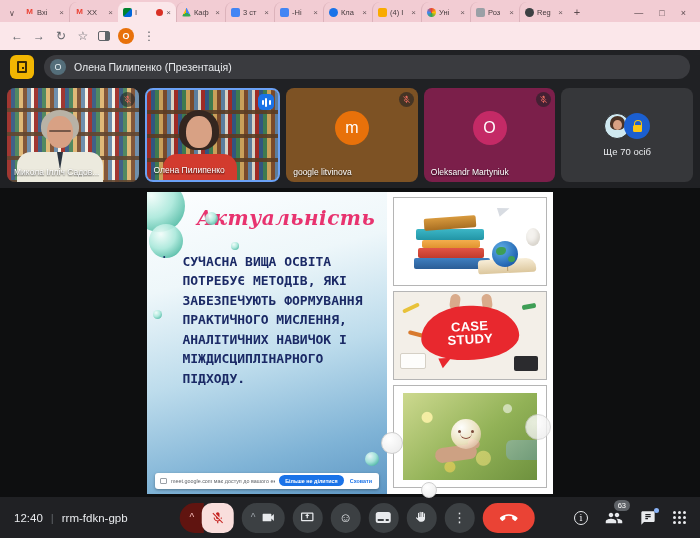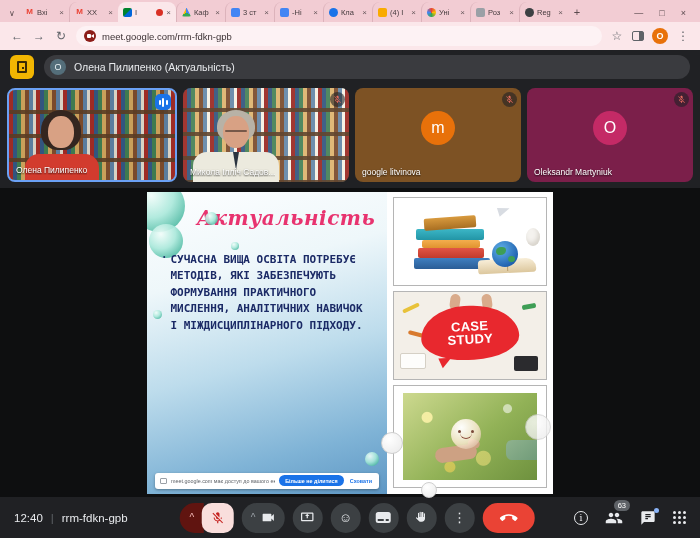--- a/index.html
+++ b/index.html
@@ -104,21 +104,21 @@
   .slide { width:406px; height:302px; display:flex; background:#fff; position:relative; }
   .slide-left { width:240px; position:relative; overflow:hidden;
     background:linear-gradient(165deg, #fdfeff 0%, #eef7fa 28%, #bddcec 55%, #7fb3d6 82%, #5e97c4 100%); }
   .bub { position:absolute; border-radius:50%;
     background:radial-gradient(circle at 35% 30%, #f2fdfa 0%, #a9e8da 45%, #4db9a2 80%, #2f9c87 100%); opacity:.9; }
   .slidetitle { margin:14px 10px 0 48px; text-align:center; font-family:"DejaVu Serif", serif; font-style:italic;
                 font-weight:bold; font-size:20px; color:#e8336f; letter-spacing:.5px; }
   .bullets { margin:22px 22px 0 16px; display:flex; flex-direction:column; gap:12px; position:relative; }
   .bullet { display:flex; gap:5px; }
   .bdot { font-size:7px; line-height:1.5; color:#1b2a66; flex:none; }
-  .btxt { font-family:"DejaVu Sans Mono", monospace; font-weight:bold; font-size:11px; line-height:1.5; color:#1b2a66; }
+  .btxt { font-family:"DejaVu Sans Mono", monospace; font-weight:bold; font-size:13px; line-height:1.5; color:#1b2a66;margin-left:12px; }
 
   .sharebar { position:absolute; left:8px; bottom:5px; width:224px; height:16px; background:#fff; border-radius:3px;
               box-shadow:0 1px 3px rgba(0,0,0,.35); display:flex; align-items:center; gap:4px; padding:0 5px; z-index:5; }
   .sicon { width:7px; height:6px; border:1px solid #9aa0a6; border-radius:1px; flex:none; }
   .stext { flex:1; font-size:5.4px; color:#5f6368; white-space:nowrap; overflow:hidden; }
   .sbtn { background:#1a73e8; color:#fff; border-radius:8px; padding:2.5px 6px; font-size:5.4px; font-weight:bold; white-space:nowrap; }
   .slink { color:#1a73e8; font-size:5.4px; font-weight:bold; margin:0 2px; white-space:nowrap; }
 
   .slide-right { width:166px; background:#fff; padding:5px 6px; display:flex; flex-direction:column; gap:5px; position:relative; }
   .panel { flex:1; border:1px solid #b5b5b5; position:relative; overflow:hidden; background:#fff; }
@@ -273,96 +273,101 @@
       <span>—</span>
       <span>□</span>
       <span>×</span>
     </div>
   </div>
 
   <div class="addressbar">
     <span class="nav-ic">←</span>
     <span class="nav-ic">→</span>
     <span class="nav-ic">↻</span>
-    <div class="urlpill">
-      <span class="meetbadge"></span>
-      <span class="urltext">meet.google.com/rrm-fdkn-gpb</span>
-    </div>
     <span class="nav-ic">☆</span>
     <span class="sidepanel-ic"></span>
     <span class="brav">О</span>
     <span class="nav-ic">⋮</span>
   </div>
 
   <div class="meetarea">
 
     <div class="banner">
       <div class="extic">
           <div class="door"></div>
         </div>
       <div class="presenterpill">
         <span class="pav">О</span>
-        <span class="ptext">Олена Пилипенко (Актуальність)</span>
+        <span class="ptext">Олена Пилипенко (Презентація)</span>
       </div>
     </div>
 
     <div class="tiles">
-
-      <div class="tile speaking">
-        <div class="shelfbg"></div>
-        <div class="person">
-          <div class="p-hair" style="left:32px;bottom:30px;width:40px;height:40px;background:#342620;"></div>
-          <div class="p-head" style="left:39px;bottom:32px;width:26px;height:32px;"></div>
-          <div class="p-body" style="left:16px;width:74px;height:26px;background:#d23b2e;"></div>
-        </div>
-        <div class="speakbadge">
-            <i></i>
-            <i></i>
-            <i></i>
-          </div>
-        <div class="tname">Олена Пилипенко</div>
-      </div>
 
       <div class="tile">
         <div class="shelfbg light"></div>
         <div class="person">
           <div class="p-hair" style="left:34px;bottom:40px;width:38px;height:32px;background:#b8b2a6;"></div>
           <div class="p-head" style="left:40px;bottom:34px;width:26px;height:32px;"></div>
           <div class="p-glasses" style="left:42px;bottom:50px;width:22px;"></div>
           <div class="p-body" style="left:10px;width:86px;height:30px;background:#eceade;"></div>
           <div class="p-tie" style="left:50px;bottom:12px;border-top:18px solid #2a3440;"></div>
         </div>
         <div class="mutebadge">
           <svg width="9" height="9" viewBox="0 0 24 24" fill="#e96b5f">
               <path d="M19 11h-1.7c0 .74-.16 1.43-.43 2.05l1.23 1.23c.56-.98.9-2.09.9-3.28zm-4.02.17V5c0-1.66-1.34-3-3-3S9 3.34 9 5v.18l5.98 5.99zM4.27 3 3 4.27l6.01 6.01V11c0 1.66 1.33 3 2.99 3 .22 0 .44-.03.65-.08l1.66 1.66c-.71.33-1.5.52-2.31.52-2.76 0-5.3-2.1-5.3-5.1H5c0 3.41 2.72 6.23 6 6.72V21h2v-3.28c.91-.13 1.77-.45 2.54-.9L19.73 21 21 19.73 4.27 3z"></path>
             </svg>
         </div>
         <div class="tname">Микола Ілліч Садов...</div>
       </div>
 
+      <div class="tile speaking">
+        <div class="shelfbg"></div>
+        <div class="person">
+          <div class="p-hair" style="left:32px;bottom:30px;width:40px;height:40px;background:#342620;"></div>
+          <div class="p-head" style="left:39px;bottom:32px;width:26px;height:32px;"></div>
+          <div class="p-body" style="left:16px;width:74px;height:26px;background:#d23b2e;"></div>
+        </div>
+        <div class="speakbadge">
+            <i></i>
+            <i></i>
+            <i></i>
+          </div>
+        <div class="tname">Олена Пилипенко</div>
+      </div>
+
       <div class="tile avtile" style="background:#7d5224;">
         <div class="avcircle" style="background:#e8710a;">m</div>
         <div class="mutebadge">
           <svg width="9" height="9" viewBox="0 0 24 24" fill="#e96b5f">
               <path d="M19 11h-1.7c0 .74-.16 1.43-.43 2.05l1.23 1.23c.56-.98.9-2.09.9-3.28zm-4.02.17V5c0-1.66-1.34-3-3-3S9 3.34 9 5v.18l5.98 5.99zM4.27 3 3 4.27l6.01 6.01V11c0 1.66 1.33 3 2.99 3 .22 0 .44-.03.65-.08l1.66 1.66c-.71.33-1.5.52-2.31.52-2.76 0-5.3-2.1-5.3-5.1H5c0 3.41 2.72 6.23 6 6.72V21h2v-3.28c.91-.13 1.77-.45 2.54-.9L19.73 21 21 19.73 4.27 3z"></path>
             </svg>
         </div>
         <div class="tname">google litvinova</div>
       </div>
 
       <div class="tile avtile" style="background:#7b1f4a;">
         <div class="avcircle" style="background:#c42a66;">O</div>
         <div class="mutebadge">
           <svg width="9" height="9" viewBox="0 0 24 24" fill="#e96b5f">
               <path d="M19 11h-1.7c0 .74-.16 1.43-.43 2.05l1.23 1.23c.56-.98.9-2.09.9-3.28zm-4.02.17V5c0-1.66-1.34-3-3-3S9 3.34 9 5v.18l5.98 5.99zM4.27 3 3 4.27l6.01 6.01V11c0 1.66 1.33 3 2.99 3 .22 0 .44-.03.65-.08l1.66 1.66c-.71.33-1.5.52-2.31.52-2.76 0-5.3-2.1-5.3-5.1H5c0 3.41 2.72 6.23 6 6.72V21h2v-3.28c.91-.13 1.77-.45 2.54-.9L19.73 21 21 19.73 4.27 3z"></path>
             </svg>
         </div>
         <div class="tname">Oleksandr Martyniuk</div>
       </div>
 
+      <div class="tile overflow-tile">
+        <div class="ovavatars">
+          <div class="ovphoto"></div>
+          <div class="ovlock">
+            <div class="lockbody"></div>
+          </div>
+        </div>
+        <div class="ovlabel">Ще 70 осіб</div>
+      </div>
 
     </div>
 
     <div class="stage">
       <div class="slide">
 
         <div class="slide-left">
           <div class="bub" style="left:-14px; top:-12px; width:52px; height:52px;"></div>
           <div class="bub" style="left:2px; top:32px; width:34px; height:34px;"></div>
           <div class="bub" style="left:58px; top:20px; width:13px; height:13px;"></div>

